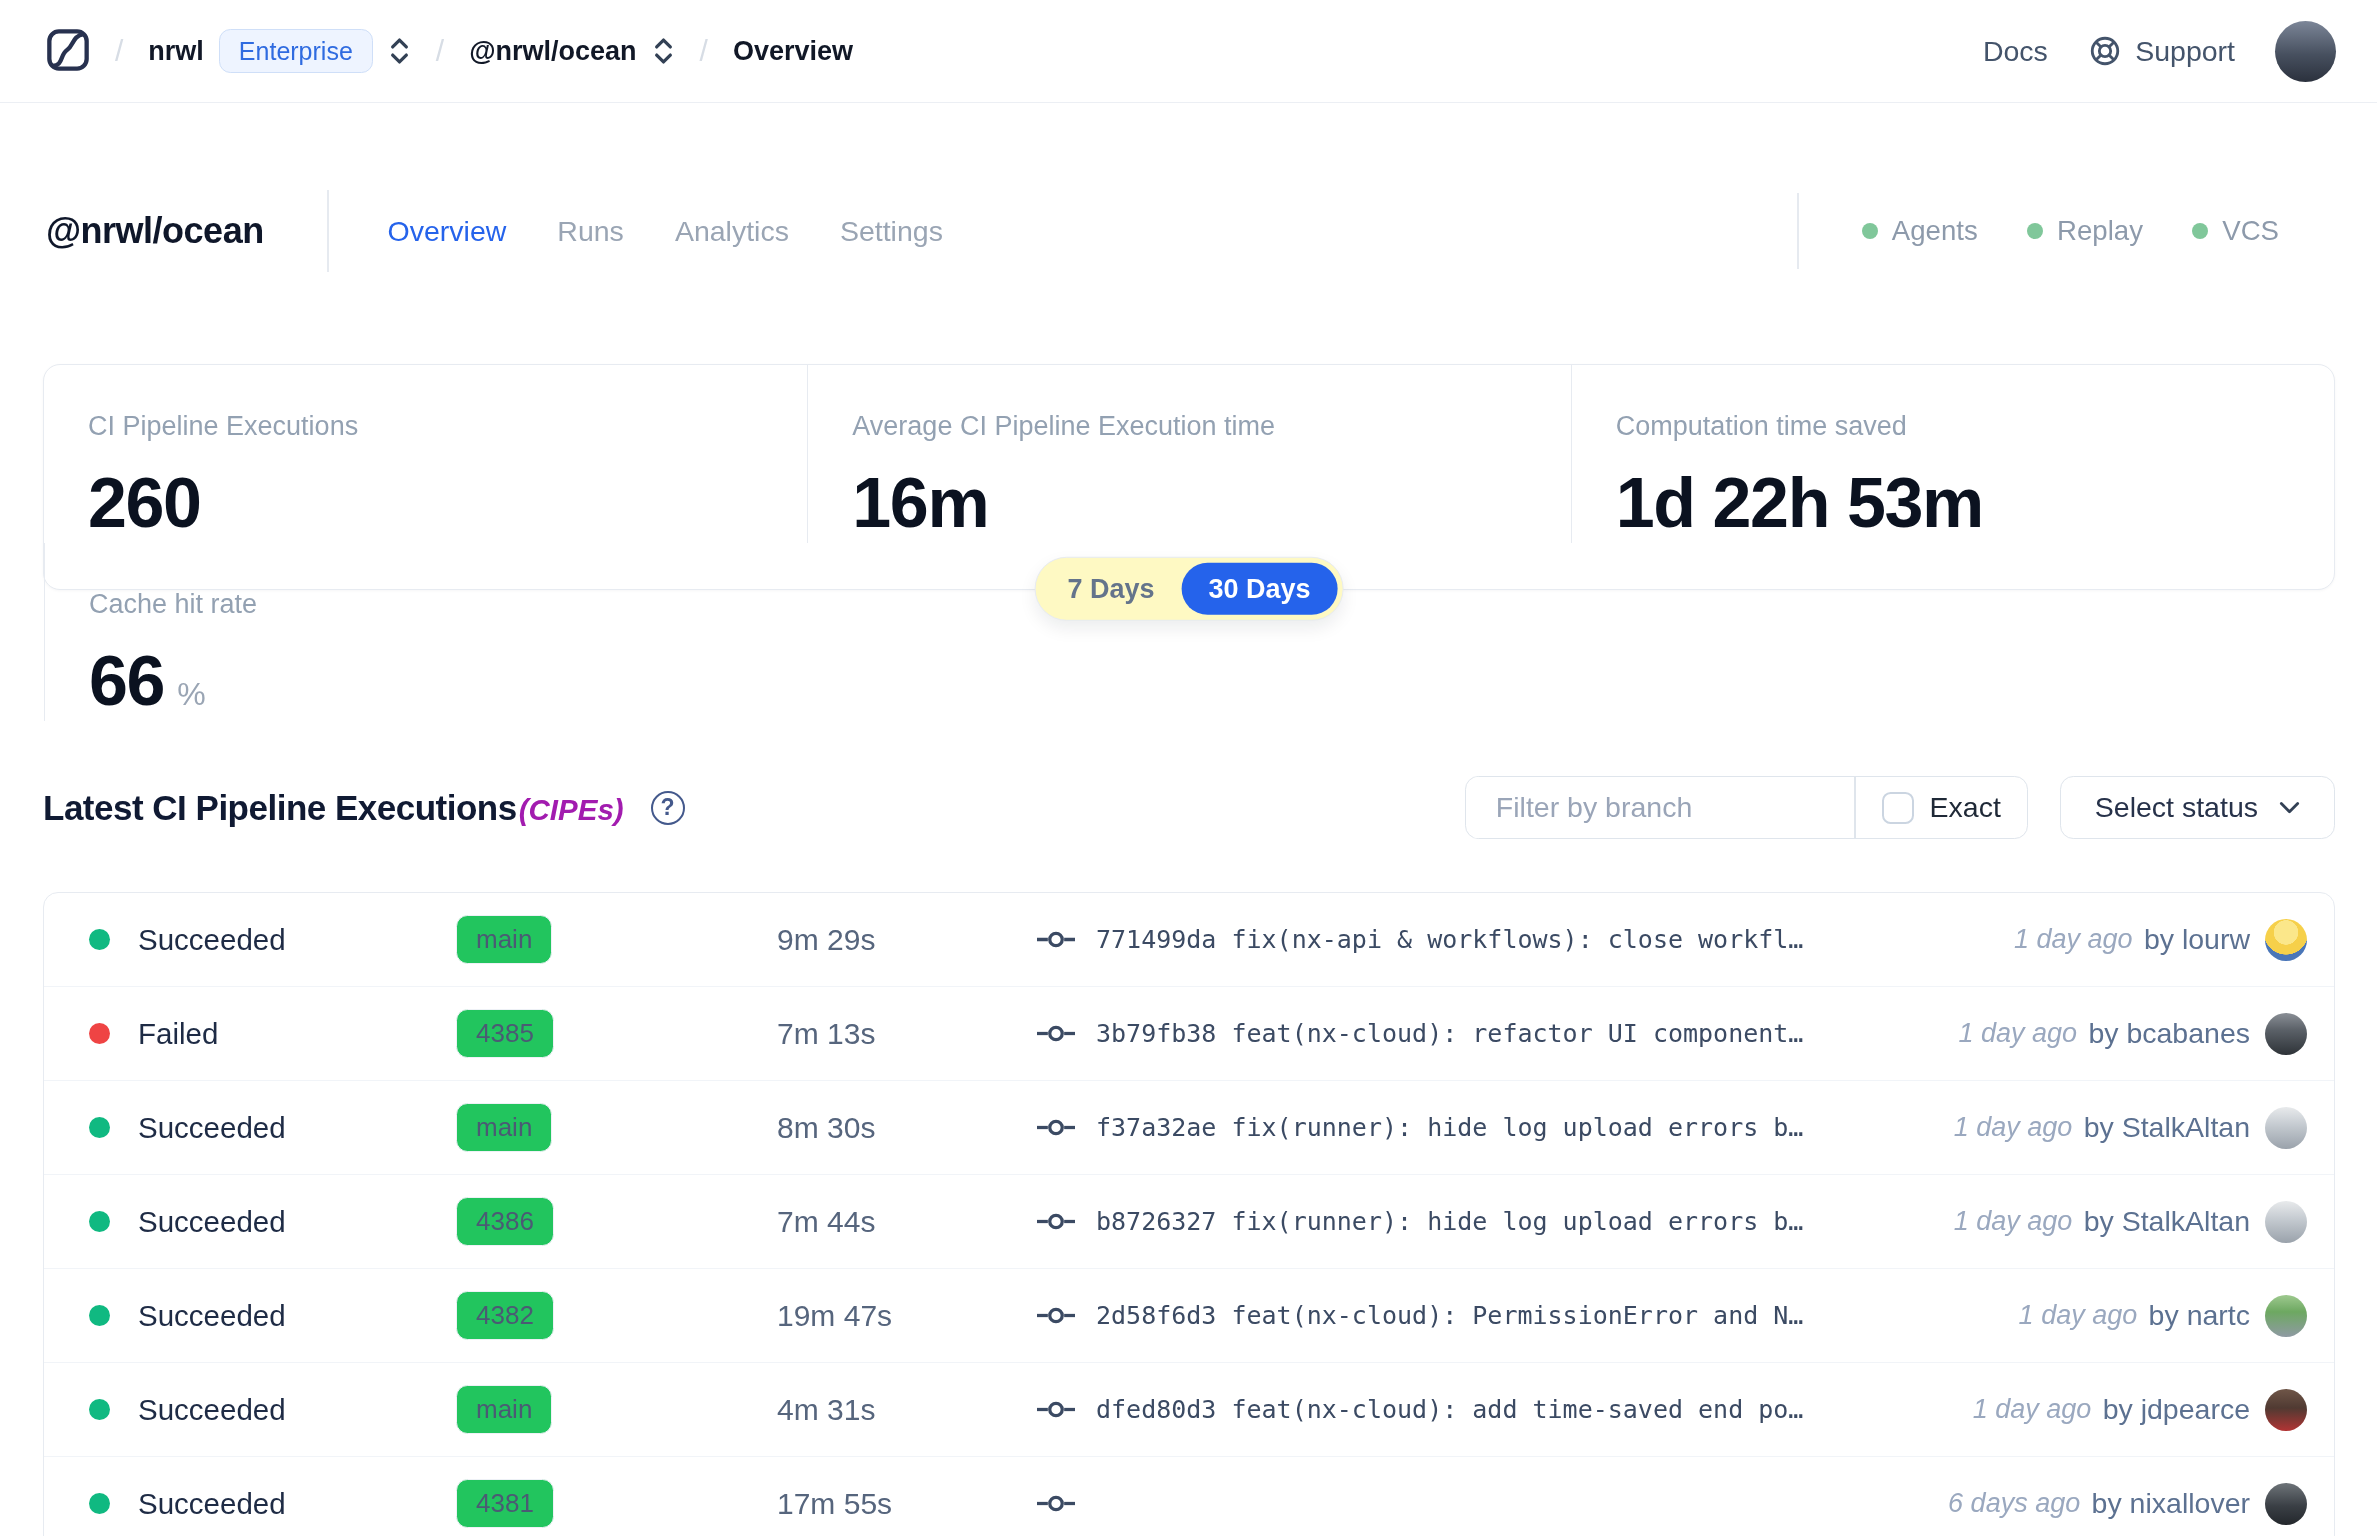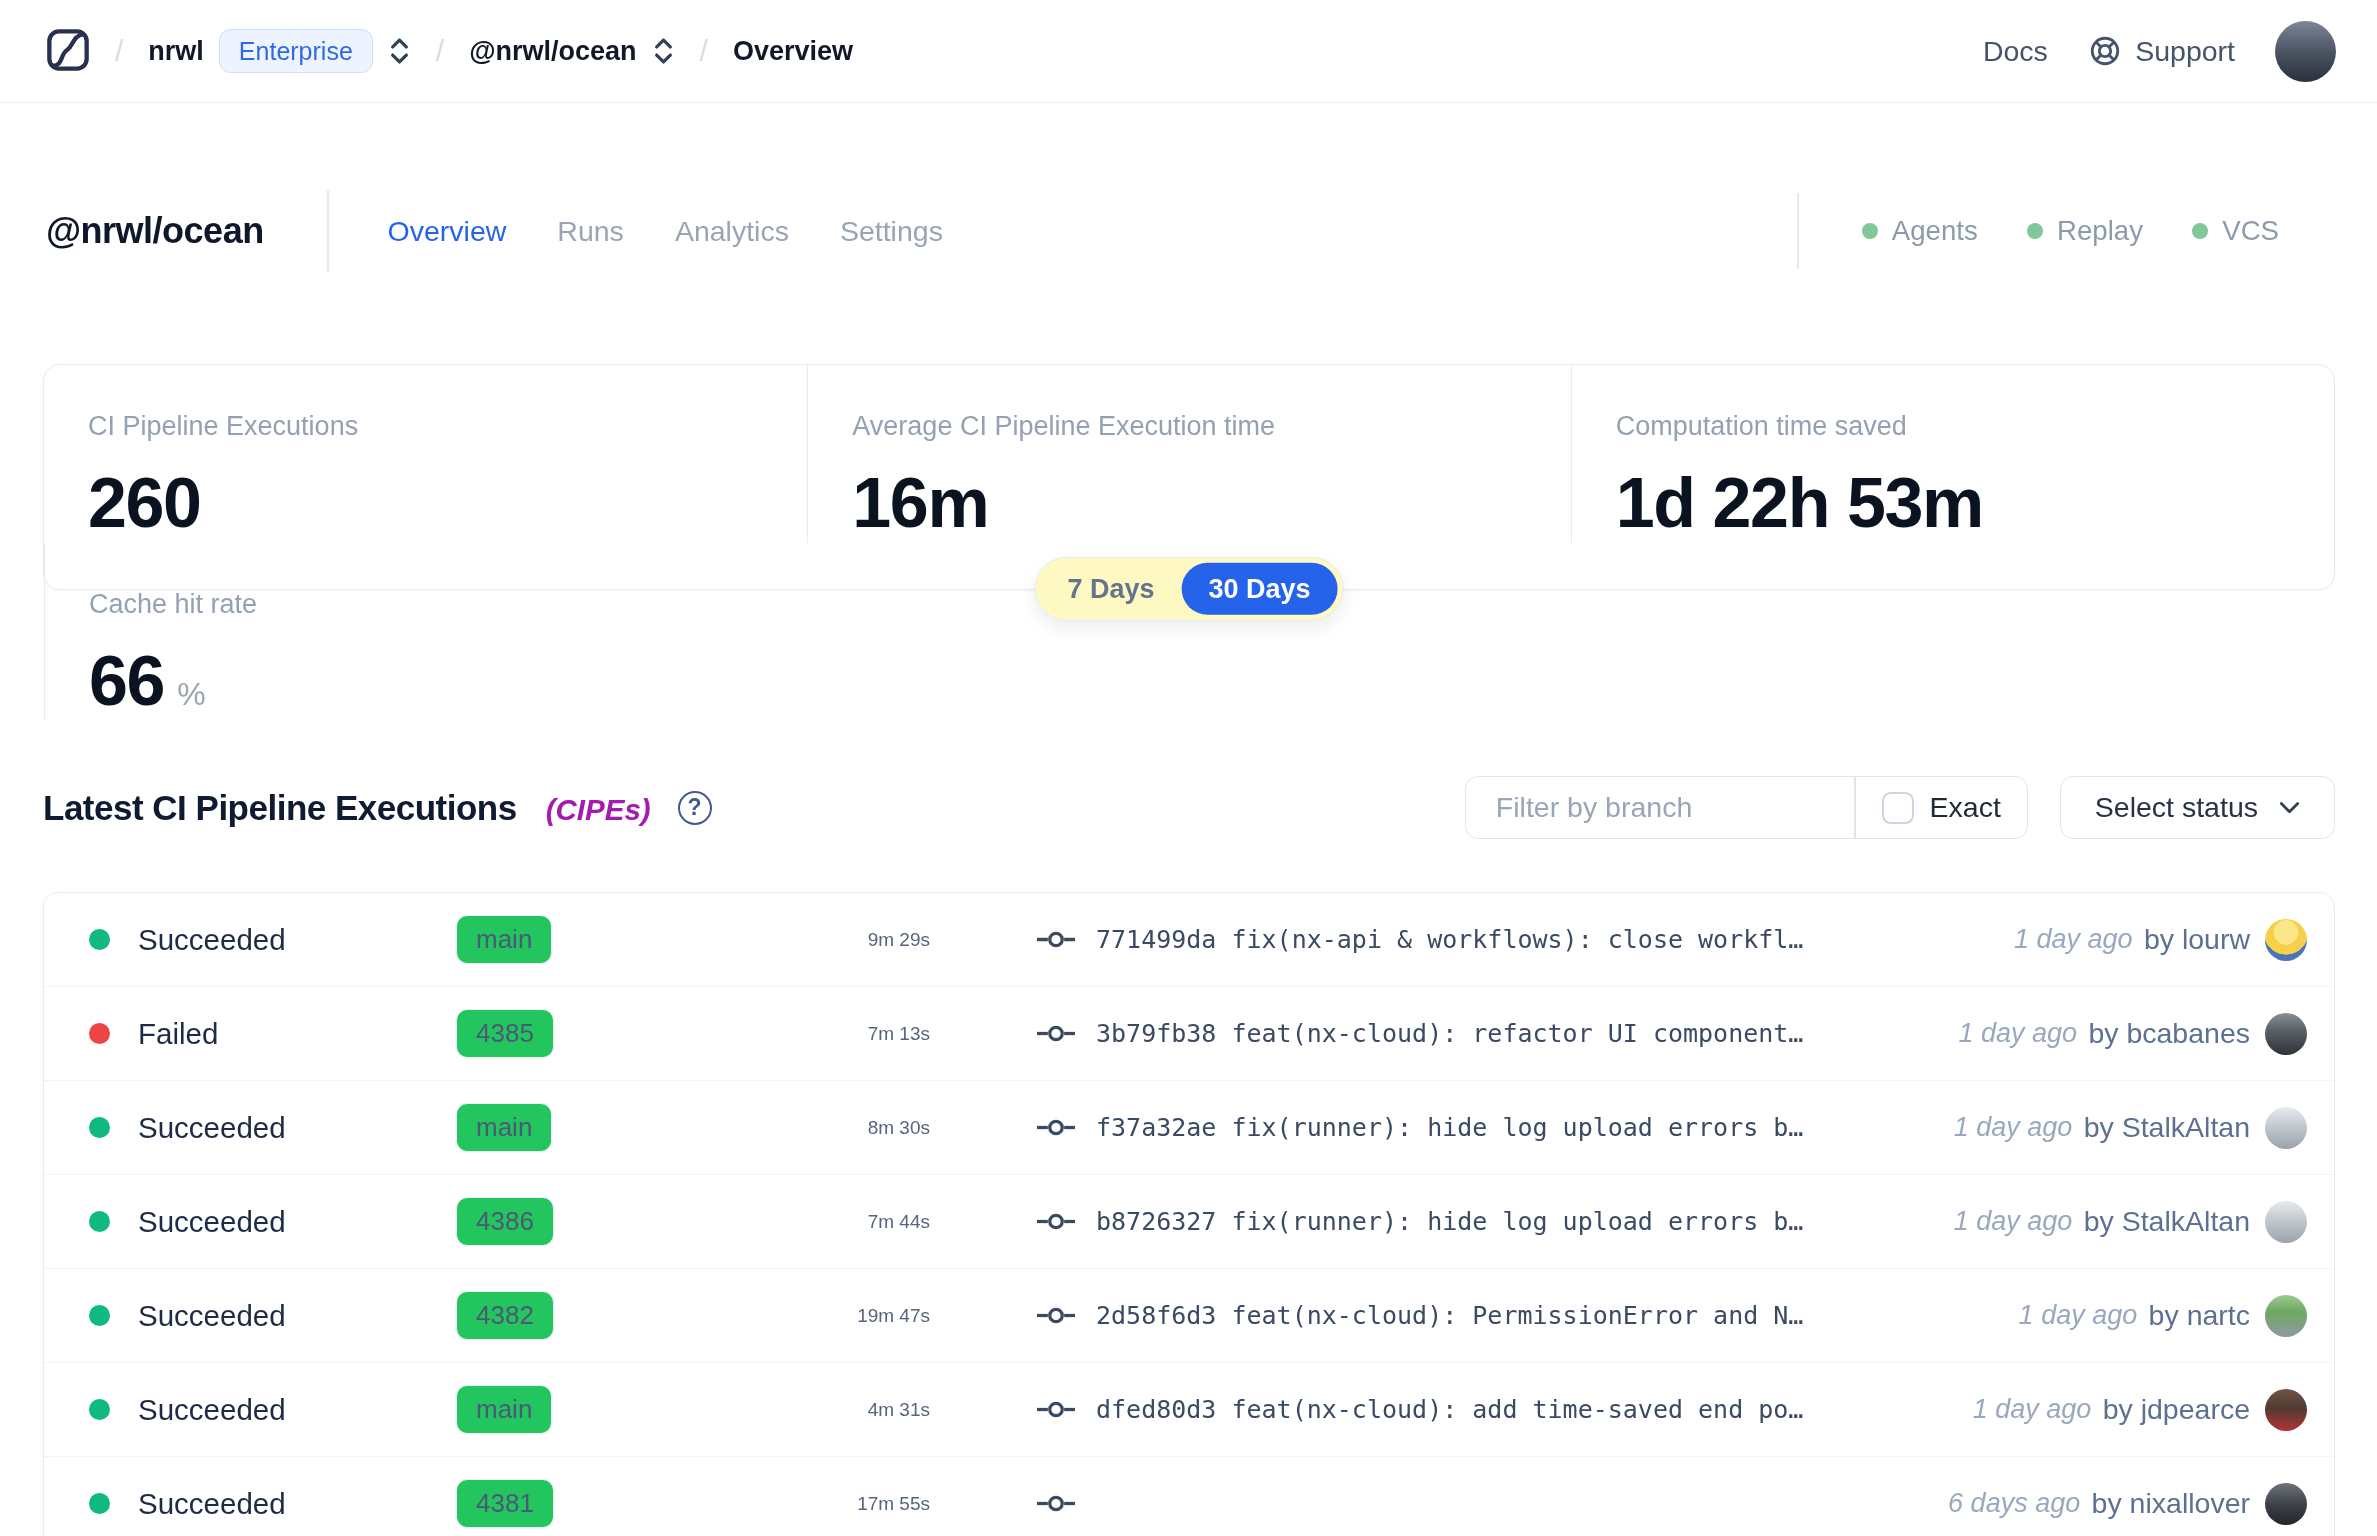--- a/index.html
+++ b/index.html
@@ -48,21 +48,21 @@
 
   .range-toggle { position:absolute; left:50%; bottom:0; transform:translate(-50%,50%);
     display:flex; align-items:center; background:#fef9c3; border:1.9px solid #e7ebf1;
     border-radius:950px; padding:4.8px; box-shadow:0 7.6px 17px rgba(15,23,42,.08); }
   .range-opt { font-size:27px; font-weight:600; color:#64748b; padding:10.5px 27px;
     border-radius:950px; cursor:pointer; }
   .range-opt.active { background:#2563eb; color:#fff; }
 
   
   .cipe-head { margin:186px 43px 0; display:flex; align-items:center; }
-  .cipe-title-wrap { display:flex; align-items:baseline; gap:29px; }
+  .cipe-title-wrap { display:flex; align-items:baseline; gap:2px; }
   .cipe-title { font-size:35px; font-weight:700; color:#101a33; letter-spacing:-0.5px; }
   .cipe-sub { font-size:29.5px; font-weight:600; font-style:italic; color:#a21caf; }
   .help { width:34px; height:34px; border:2.4px solid #44598c; border-radius:50%;
     color:#44598c; font-size:23px; font-weight:700; display:inline-flex;
     align-items:center; justify-content:center; margin-left:27px; align-self:center; }
   .cipe-controls { margin-left:auto; display:flex; align-items:center; }
   .filter-group { display:flex; align-items:center; width:563px; height:63px;
     border:1.9px solid #dfe5ec; border-radius:13.3px; background:#fff; overflow:hidden;padding-left:7px; }
   .filter-input { flex:1; height:100%; border:none; outline:none; font-size:28.5px;
     padding:0 23px; color:#1e293b; font-family:"Liberation Sans", sans-serif; min-width:0; }
@@ -80,21 +80,21 @@
     background:#fff; overflow:hidden; }
   .row { height:94px; display:flex; align-items:center; border-bottom:1.9px solid #f1f4f8; cursor:pointer; }
   .c-status { width:412px; flex:none; padding-left:45px; display:flex; align-items:center; gap:28px; }
   .dot { width:21px; height:21px; border-radius:50%; flex:none; }
   .dot[data-state="succeeded"] { background:#10b981; }
   .dot[data-state="failed"] { background:#ef4444; }
   .st { font-size:29.5px; color:#1e2b45; font-weight:500; }
   .c-branch { width:321px; flex:none; }
   .badge { display:inline-block; font-size:26px; color:#4b5a74; background:#22c55e;
     border:1.9px solid #eef1f6; border-radius:11.4px; padding:7.6px 19px; }
-  .c-dur { width:153px; flex:none; text-align:right; font-size:19px; color:#56657d; }
+  .c-dur { width:153px; flex:none; text-align:left; font-size:30px; color:#56657d; }
   .c-commit { flex:1; min-width:0; margin-left:107px; display:flex; align-items:center;
     gap:21px; overflow:hidden; white-space:nowrap; }
   .commit-ic { flex:none; }
   .hash { font-family:"DejaVu Sans Mono", monospace; font-size:25px; color:#3b4a63;
     overflow:hidden; text-overflow:clip; }
   .c-meta { flex:none; margin-left:23px; display:flex; align-items:center; padding-right:27px; }
   .ago { font-size:27px; font-style:italic; color:#9aa8bf; }
   .author { font-size:28.5px; color:#5c7191; margin-left:11.4px; }
   .avatar-sm { width:42px; height:42px; margin-left:15px; }
 

